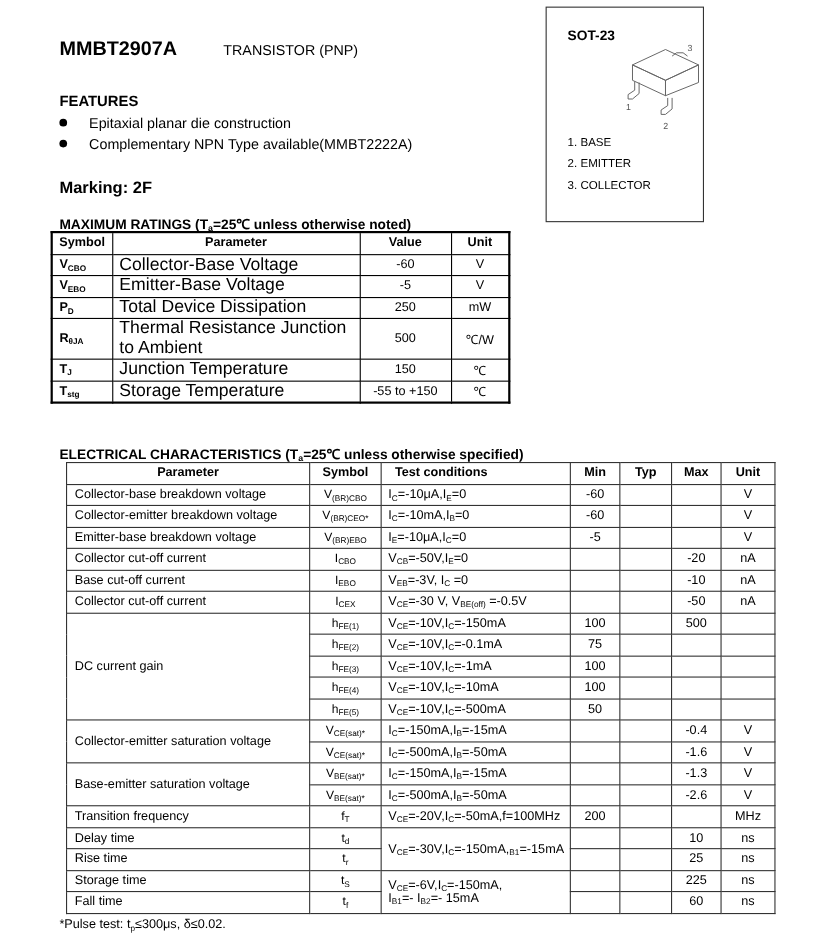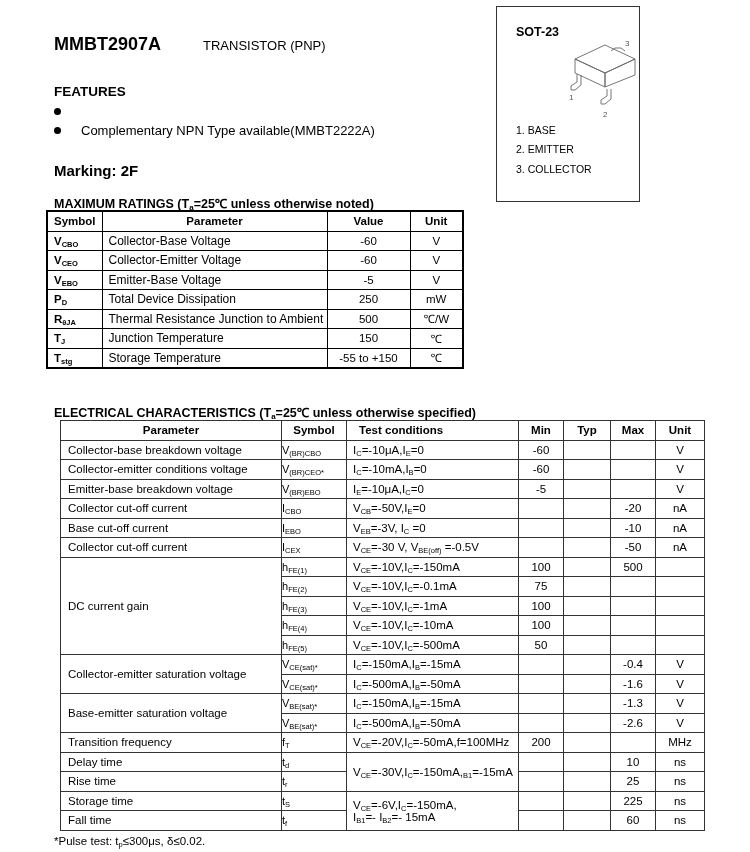--- a/index.html
+++ b/index.html
@@ -20,42 +20,42 @@
 
   .sec-h { font-size:12.5px; font-weight:bold; white-space:nowrap; }
   .sec-h sub { font-size:8px; vertical-align:baseline; position:relative; top:2px; }
 
   table { border-collapse:collapse; position:absolute; table-layout:fixed; }
   td, th { padding:0; font-size:11.5px; height:18.5px; }
   .mr { left:46px; top:210px; border:2px solid #000; }
   .mr td, .mr th { border:1px solid #000; border-bottom:1.5px solid #000; }
   .mr th { font-size:11.5px; font-weight:bold; }
   .mr td.sym { font-weight:bold; padding-left:6px; font-size:11.5px;margin-top:41px; }
-  .mr td.par { padding-left:6px; font-size:12px; }
+  .mr td.par { padding-left:6px; font-size:16px; }
   .mr td.c { text-align:center; font-size:11.5px; }
   sub.s { font-size:7.5px; vertical-align:baseline; position:relative; top:2px; }
 
   .ec { left:60px; top:420px; border:1.5px solid #222; }
   .ec td, .ec th { border:1px solid #333; height:18.5px; }
   .ec th { font-weight:bold; font-size:11.5px; }
   .ec td.par { font-weight:normal; padding-left:7px; font-size:11.5px; }
-  .ec td.sym { font-size:11px; }
+  .ec td.sym { text-align:center; font-size:11px; }
   .ec td.cond { padding-left:6px; font-size:11.5px; white-space:nowrap; }
   .ec td.c { text-align:center; font-size:11.5px; }
   .ec td.unitcol { border-left:1.5px solid #222; }
   .note { left:54px; top:835px; font-size:11.5px; }
 </style>
 </head>
 <body>
 
 <div class="abs title">MMBT2907A</div>
 <div class="abs subtitle">TRANSISTOR (PNP)</div>
 
 <div class="abs features-h">FEATURES</div>
-<div class="abs feat" style="top:104px"><span class="dot"></span></div>
+<div class="abs feat" style="top:104px"><span class="dot"></span><span>Epitaxial planar die construction</span></div>
 <div class="abs feat" style="top:123px"><span class="dot"></span><span>Complementary NPN Type available(MMBT2222A)</span></div>
 
 <div class="abs marking">Marking: 2F</div>
 
 <div class="abs pkg">
   <div class="ptitle">SOT-23</div>
   <svg width="82" height="86" viewBox="0 0 82 86">
     <g fill="none" stroke="#666" stroke-width="0.9">
       <polygon points="12,22 42,8 72,22 42,36"></polygon>
       <polygon points="12,22 42,36 42,50 12,36"></polygon>
@@ -91,26 +91,20 @@
   </tr>
   </tbody>
     <tbody id="mr-body">
       <tr>
         <td class="sym">V<sub class="s">CBO</sub></td>
         <td class="par">Collector-Base Voltage</td>
         <td class="c">-60</td>
         <td class="c">V</td>
       </tr>
       <tr>
-        <td class="sym">V<sub class="s">CEO</sub></td>
-        <td class="par">Collector-Emitter Voltage</td>
-        <td class="c">-60</td>
-        <td class="c">V</td>
-      </tr>
-      <tr>
         <td class="sym">V<sub class="s">EBO</sub></td>
         <td class="par">Emitter-Base Voltage</td>
         <td class="c">-5</td>
         <td class="c">V</td>
       </tr>
       <tr>
         <td class="sym">P<sub class="s">D</sub></td>
         <td class="par">Total Device Dissipation</td>
         <td class="c">250</td>
         <td class="c">mW</td>
@@ -163,21 +157,21 @@
       <tr>
         <td class="par">Collector-base breakdown voltage</td>
         <td class="sym">V<sub class="s">(BR)CBO</sub></td>
         <td class="cond">I<sub class="s">C</sub>=-10μA,I<sub class="s">E</sub>=0</td>
         <td class="c">-60</td>
         <td class="c"></td>
         <td class="c"></td>
         <td class="c unitcol">V</td>
       </tr>
       <tr>
-        <td class="par">Collector-emitter conditions voltage</td>
+        <td class="par">Collector-emitter breakdown voltage</td>
         <td class="sym">V<sub class="s">(BR)CEO*</sub></td>
         <td class="cond">I<sub class="s">C</sub>=-10mA,I<sub class="s">B</sub>=0</td>
         <td class="c">-60</td>
         <td class="c"></td>
         <td class="c"></td>
         <td class="c unitcol">V</td>
       </tr>
       <tr>
         <td class="par">Emitter-base breakdown voltage</td>
         <td class="sym">V<sub class="s">(BR)EBO</sub></td>

